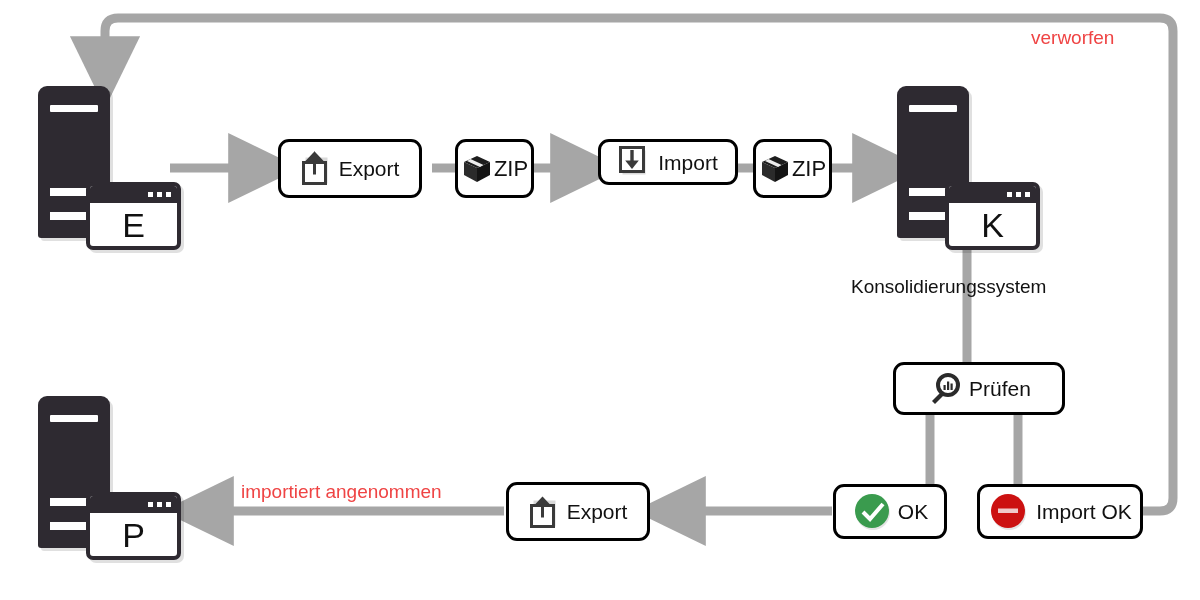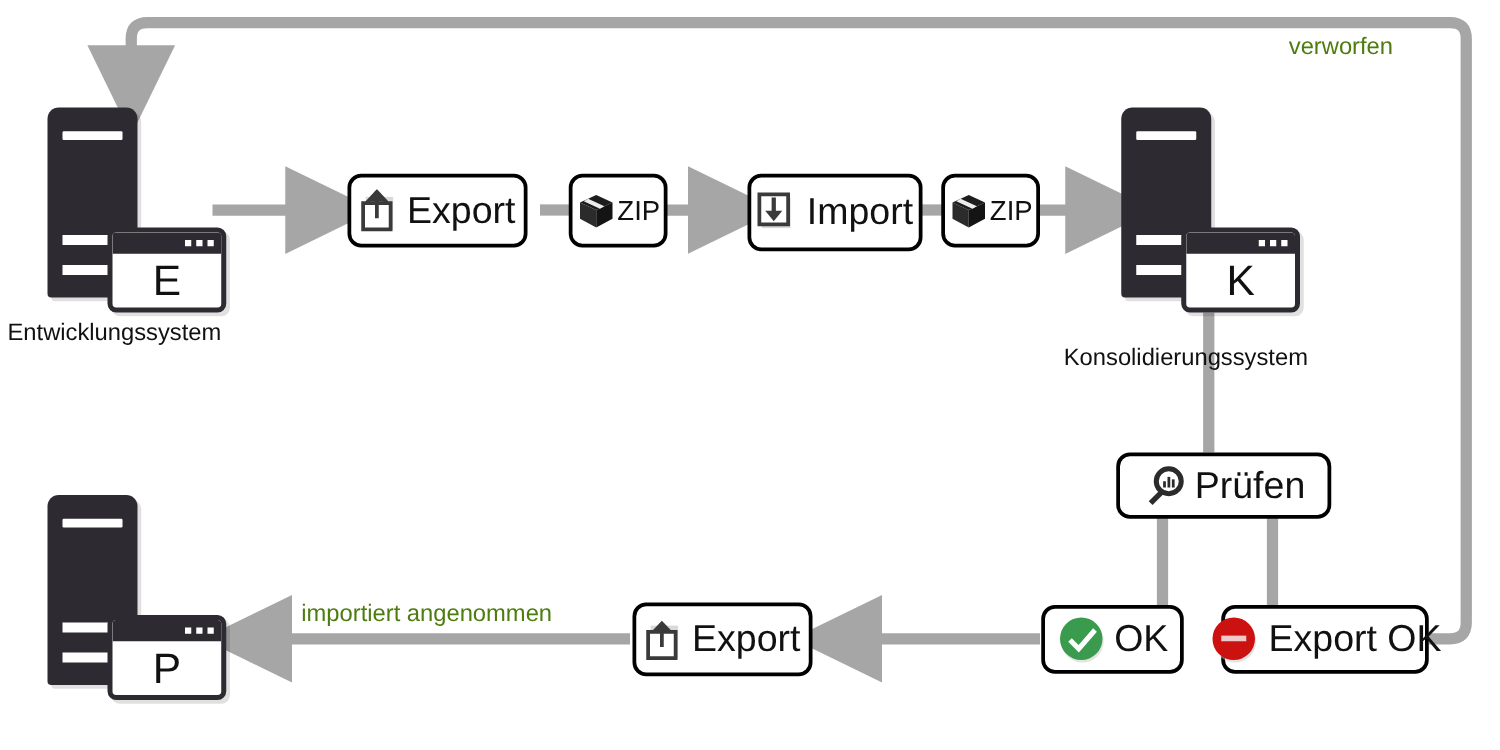--- a/index.html
+++ b/index.html
@@ -14,21 +14,21 @@
     background:#ffffff;
     border:3px solid #000000;
     border-radius:11px;
     box-sizing:border-box;
     display:flex;
     align-items:center;
     justify-content:center;
     z-index:5;
   }
   .node .lbl{
-    font-size:30px;
+    font-size:21px;
     color:#111111;
     white-space:nowrap;
     line-height:1;
   }
   .node.icononly{flex-direction:row;justify-content:center;gap:1px;}
   .node.icononly .lbl{font-size:22px;}
 
   .icon-wrap{display:flex;align-items:center;justify-content:center;}
 
   
@@ -36,21 +36,21 @@
     position:absolute;
     font-size:19px;
     color:#111111;
     white-space:nowrap;
     z-index:6;
   }
   
   .edgelabel{
     position:absolute;
     font-size:19px;
-    color:#4d7c0f;
+    color:#ef4444;
     white-space:nowrap;
     z-index:6;
     background:transparent;
   }
 
   
   .computer{position:absolute;z-index:4;}
   .tower{
     position:absolute;
     background:#2e2a31;
@@ -129,21 +129,20 @@
     </div>
     <div class="win" style="left:48px;top:96px;width:95px;height:68px;">
       <div class="titlebar">
         <span class="dot"></span>
         <span class="dot"></span>
         <span class="dot"></span>
       </div>
       <div class="letter">E</div>
     </div>
   </div>
-  <div class="syslabel" style="left:6px;top:256px;">Entwicklungssystem</div>
 
   <div class="computer" style="left:897px;top:86px;width:150px;height:160px;">
     <div class="tower" style="left:0;top:0;width:72px;height:152px;">
       <div class="slot-top" style="left:12px;top:19px;width:48px;height:7px;"></div>
       <div class="slot-a" style="left:12px;top:102px;width:62px;height:8px;"></div>
       <div class="slot-b" style="left:12px;top:126px;width:62px;height:8px;"></div>
     </div>
     <div class="win" style="left:48px;top:96px;width:95px;height:68px;">
       <div class="titlebar">
         <span class="dot"></span>
@@ -190,21 +189,21 @@
       <svg width="32" height="30" viewBox="0 0 32 30">
         <path d="M16,2 L29,8 L16,14 L3,8 z" fill="#1d1d1d"></path>
         <path d="M3,8 L16,14 L16,28 L3,21 z" fill="#2b2b2b"></path>
         <path d="M29,8 L16,14 L16,28 L29,21 z" fill="#141414"></path>
         <path d="M9.5,5 L22.5,11 L19,13 L6,7 z" fill="#ffffff" opacity="0.92"></path>
       </svg>
     </span>
     <span class="lbl">ZIP</span>
   </div>
 
-  <div class="node" style="left:598px;top:139px;width:140px;height:62px;gap:8px;">
+  <div class="node" style="left:598px;top:139px;width:140px;height:46px;gap:8px;">
     <span class="icon-wrap">
       <svg width="32" height="36" viewBox="0 0 32 36">
         <rect x="4.5" y="6.5" width="23" height="24" fill="#d9d9d9"></rect>
         <rect x="2.5" y="3.5" width="23" height="24" fill="#ffffff" stroke="#3a3a3a" stroke-width="3"></rect>
         <path d="M14,6 L14,18" stroke="#3a3a3a" stroke-width="3.4" fill="none"></path>
         <path d="M14,25 L7.2,16.5 L20.8,16.5 z" fill="#3a3a3a"></path>
       </svg>
     </span>
     <span class="lbl">Import</span>
   </div>
@@ -246,21 +245,21 @@
   </div>
 
   <div class="node" style="left:977px;top:484px;width:166px;height:55px;gap:6px;">
     <span class="icon-wrap">
       <svg width="42" height="42" viewBox="0 0 42 42">
         <circle cx="21" cy="22" r="17" fill="#c9c9c9" opacity="0.5"></circle>
         <circle cx="20" cy="20" r="17" fill="#cc1111"></circle>
         <rect x="10" y="17.5" width="20" height="4.5" fill="#f0c9c9"></rect>
       </svg>
     </span>
-    <span class="lbl">Export OK</span>
+    <span class="lbl">Import OK</span>
   </div>
 
   <div class="node" style="left:506px;top:482px;width:144px;height:59px;gap:8px;">
     <span class="icon-wrap">
       <svg width="30" height="36" viewBox="0 0 30 36">
         <g transform="translate(2,3)">
           <rect x="2.5" y="3.5" width="22" height="26" fill="#d9d9d9"></rect>
         </g>
         <rect x="2.5" y="11.5" width="22" height="21" fill="#ffffff" stroke="#3a3a3a" stroke-width="3"></rect>
         <path d="M13.5,22 L13.5,6" stroke="#3a3a3a" stroke-width="3" fill="none" stroke-linecap="square"></path>

